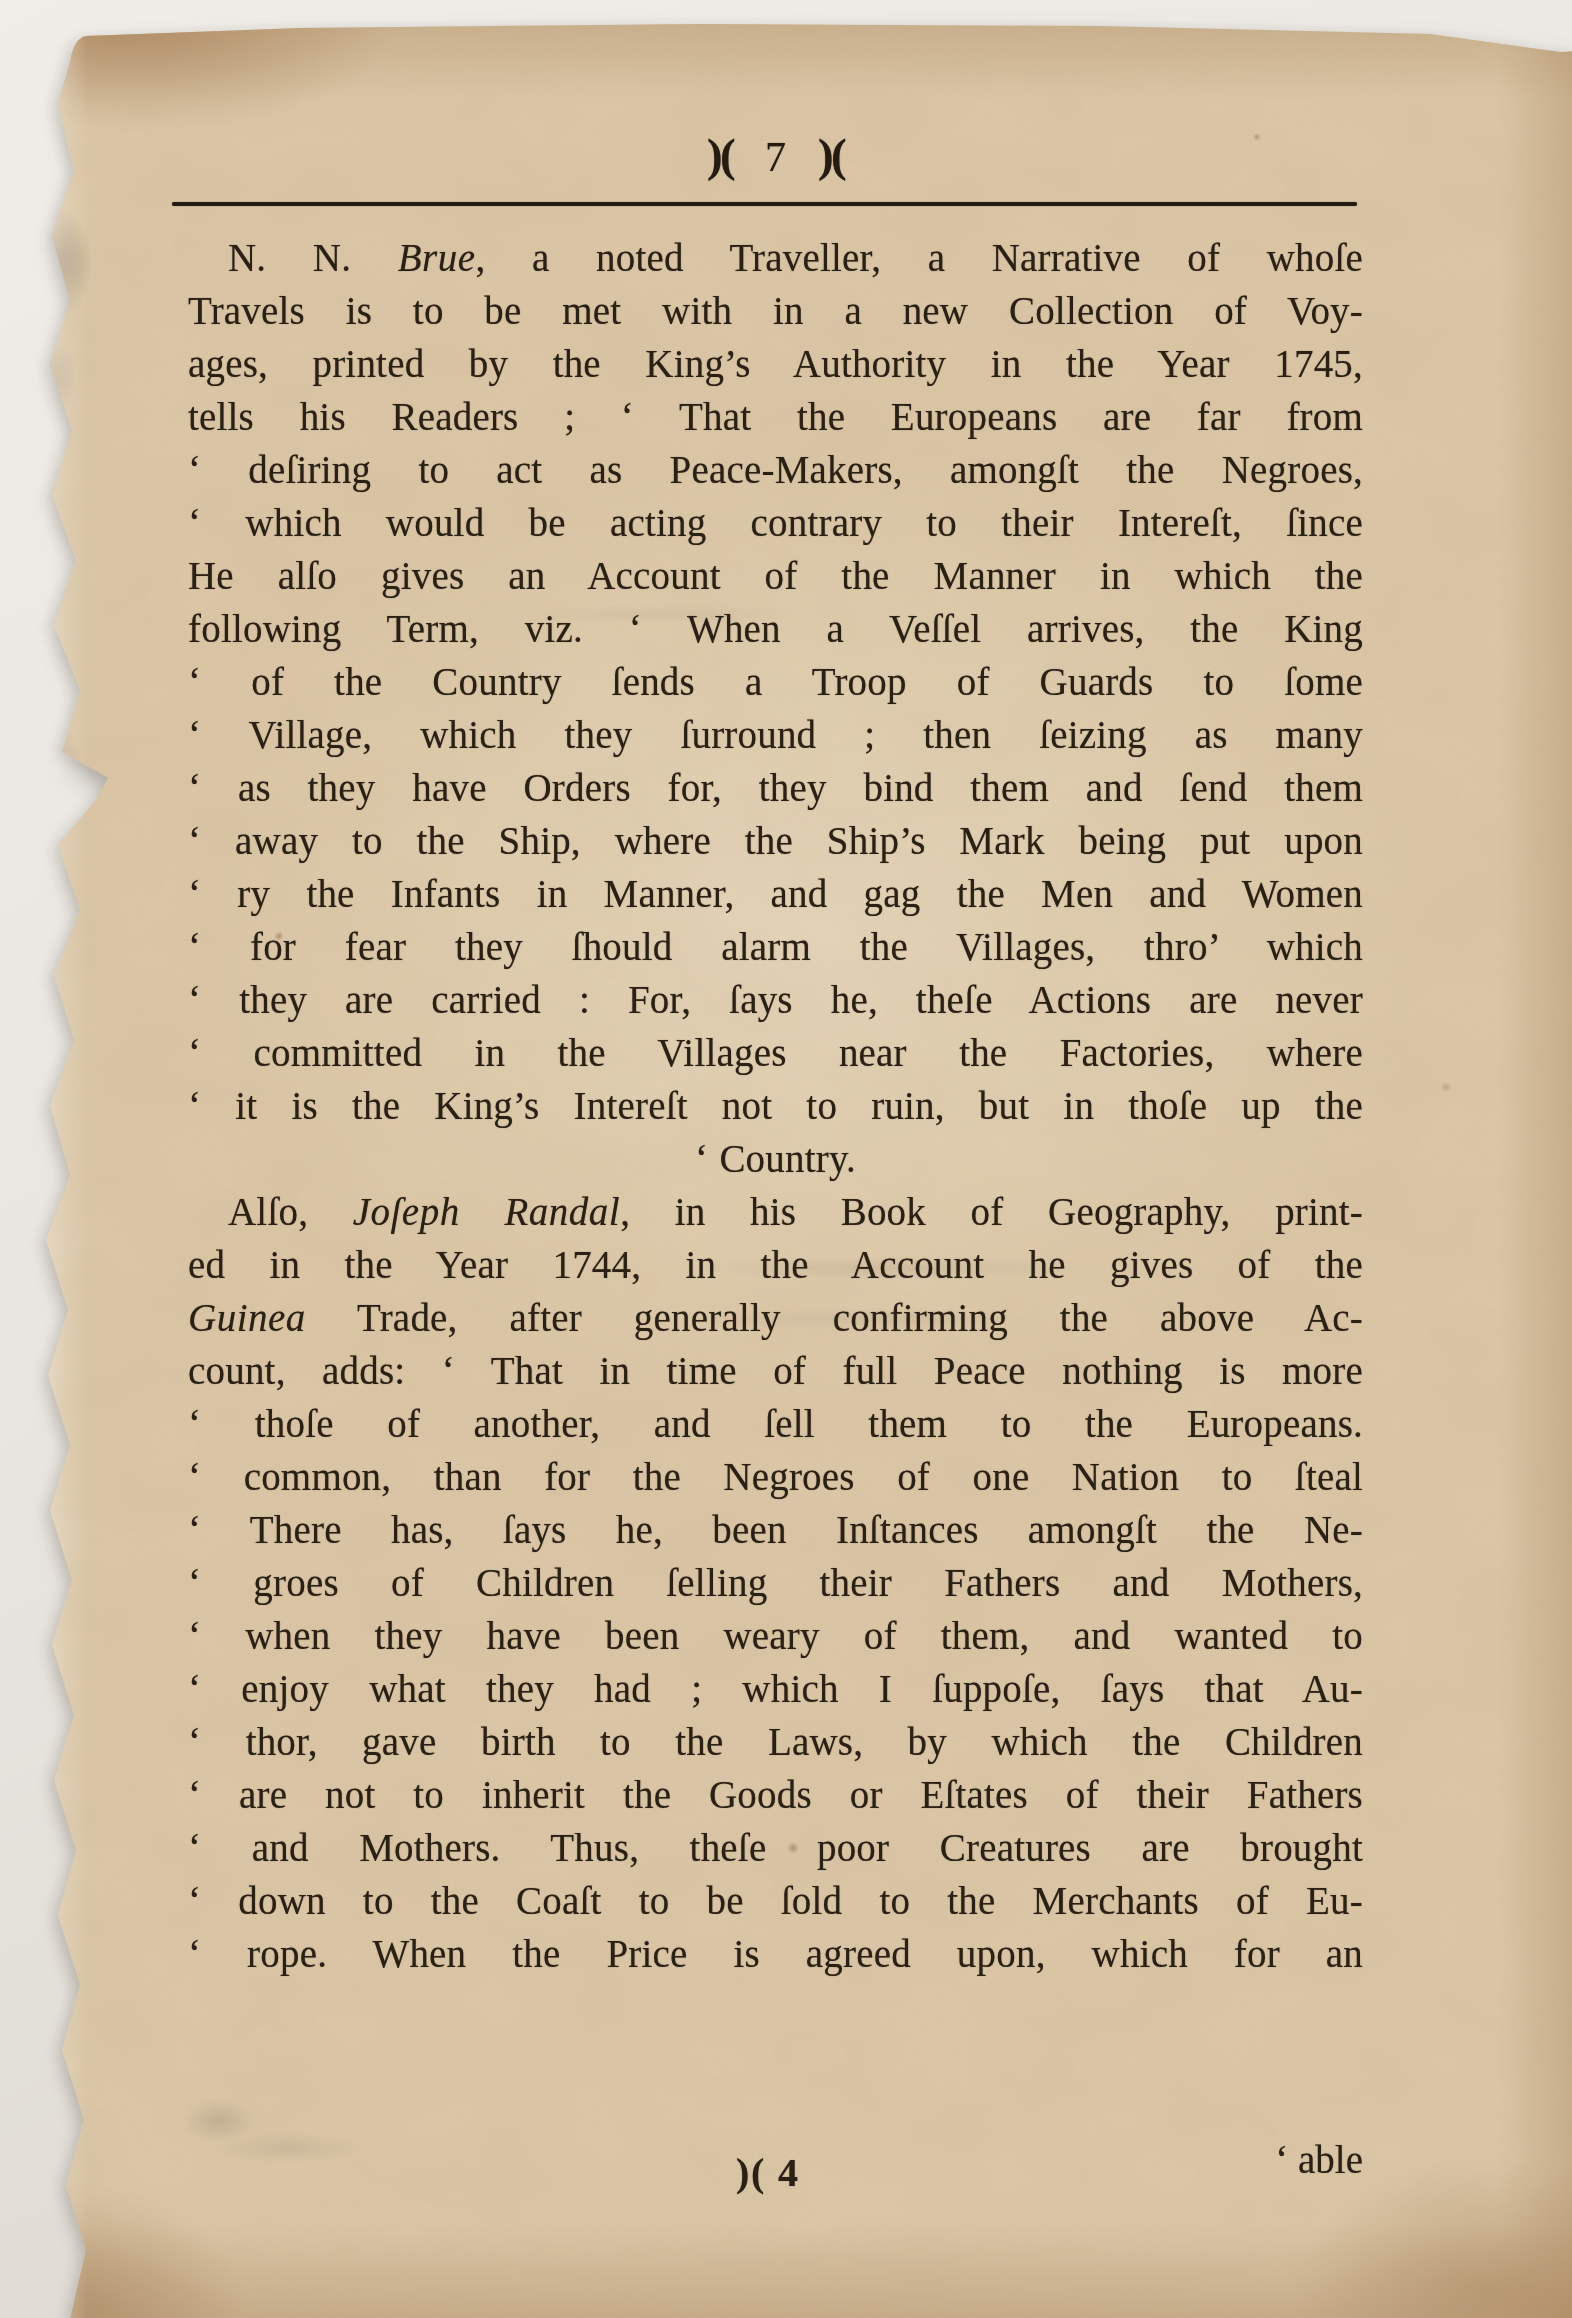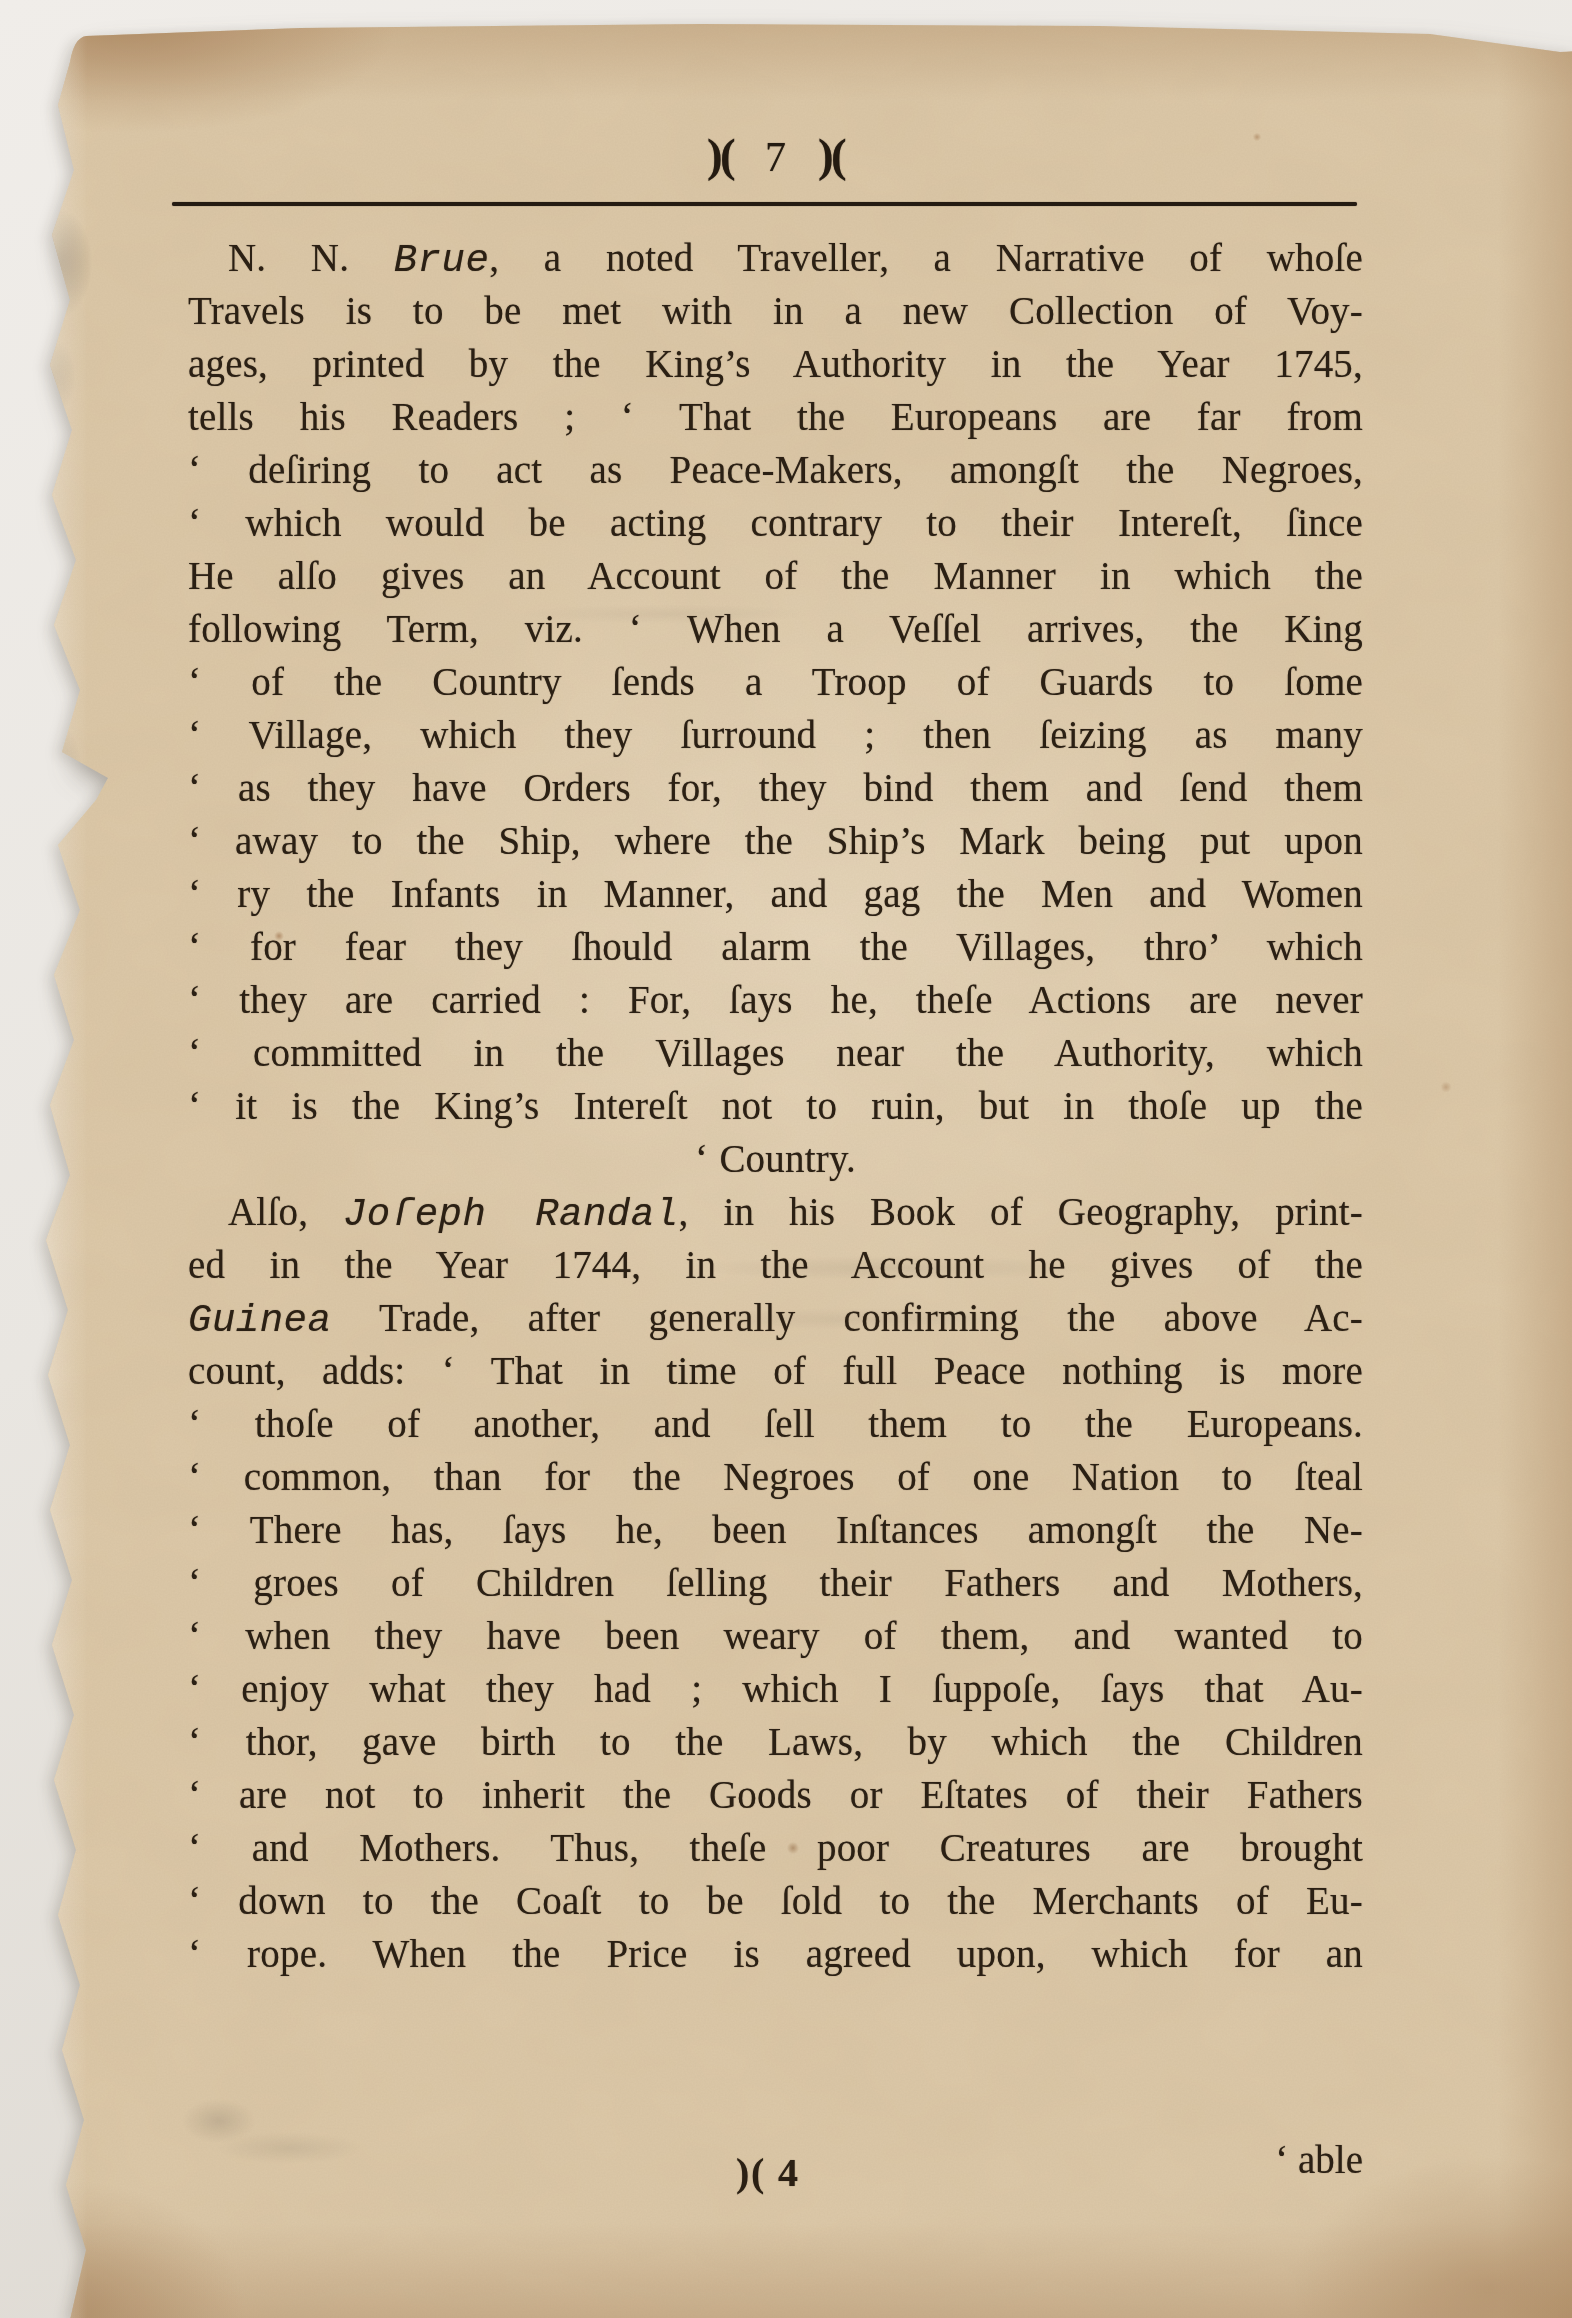--- a/index.html
+++ b/index.html
@@ -65,21 +65,21 @@
     text-shadow:0 0 1.1px rgba(43,32,20,.50);
   }
   .tline{
     text-align:justify;text-align-last:justify;
     height:53px;overflow:hidden;position:relative;
   }
   .tline::after{content:'';display:inline-block;width:100%;height:0;line-height:0;font-size:0;vertical-align:top;}
   .tline.rag{text-align:center;text-align-last:auto;}
   .tline.rag::after{content:none;}
   .tline.ind{text-indent:40px;}
-  .tline i{font-style:italic;letter-spacing:0.5px;font-family:Liberation Mono, monospace;}
+  .tline i{font-style:italic;letter-spacing:0.5px;}
   .footer{
     position:absolute;left:188px;width:1175px;top:2137px;height:96px;
     font-size:39px;text-shadow:0 0 1.1px rgba(43,32,20,.50);
   }
   .sig{
     position:absolute;left:50%;top:12.3px;transform:translateX(-62%);
     font-size:40px;font-weight:bold;letter-spacing:1.8px;
   }
   .catch{position:absolute;right:0;top:0;}
 </style>
@@ -127,21 +127,21 @@
           <div class="tline">‘ which would be acting contrary to their Intereſt, ſince</div>
           <div class="tline">He alſo gives an Account of the Manner in which the</div>
           <div class="tline">following Term, viz. ‘ When a Veſſel arrives, the King</div>
           <div class="tline">‘ of the Country ſends a Troop of Guards to ſome</div>
           <div class="tline">‘ Village, which they ſurround ; then ſeizing as many</div>
           <div class="tline">‘ as they have Orders for, they bind them and ſend them</div>
           <div class="tline">‘ away to the Ship, where the Ship’s Mark being put upon</div>
           <div class="tline">‘ ry the Infants in Manner, and gag the Men and Women</div>
           <div class="tline">‘ for fear they ſhould alarm the Villages, thro’ which</div>
           <div class="tline">‘ they are carried : For, ſays he, theſe Actions are never</div>
-          <div class="tline">‘ committed in the Villages near the Authority, which</div>
+          <div class="tline">‘ committed in the Villages near the Factories, where</div>
           <div class="tline">‘ it is the King’s Intereſt not to ruin, but in thoſe up the</div>
           <div class="tline rag">‘ Country.</div>
         </div>
       <div>
 
       <div class="tline ind">Alſo, <i>Joſeph Randal</i>, in his Book of Geography, print-</div>
           <div class="tline">ed in the Year 1744, in the Account he gives of the</div>
           <div class="tline"><i>Guinea</i> Trade, after generally confirming the above Ac-</div>
           <div class="tline">count, adds: ‘ That in time of full Peace nothing is more</div>
           <div class="tline">‘ thoſe of another, and ſell them to the Europeans.</div>

